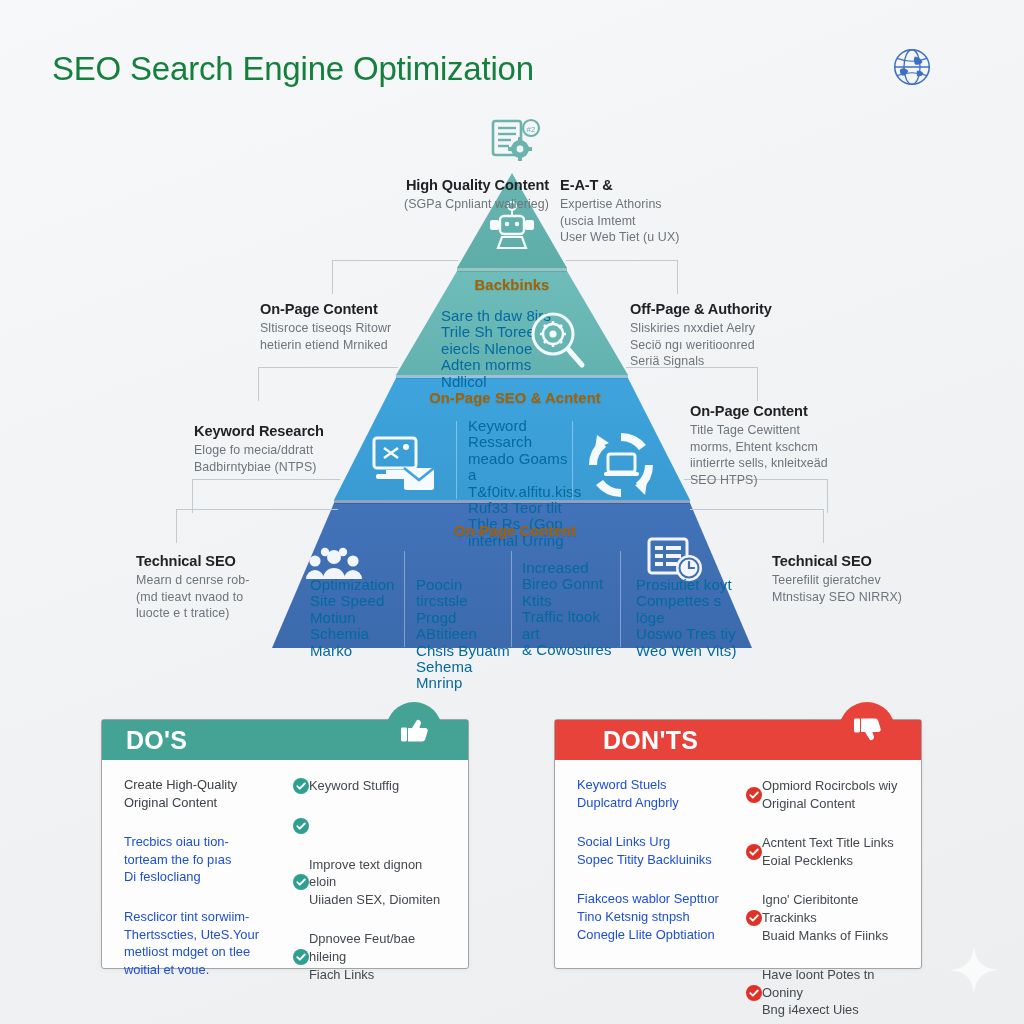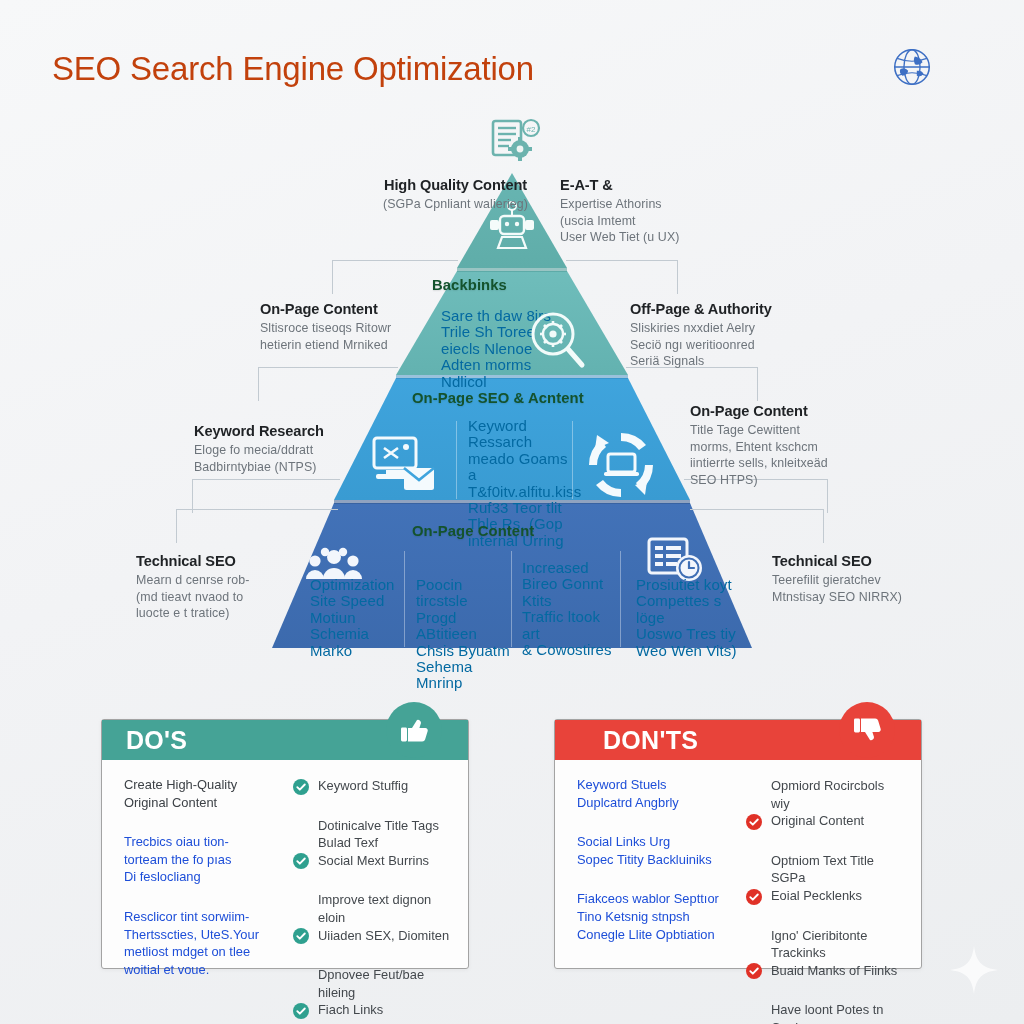--- a/index.html
+++ b/index.html
@@ -16,21 +16,21 @@
   
   #header {
     position: absolute;
     left: 52px; top: 40px;
     width: 900px; height: 60px;
   }
   #page-title {
     font-size: 33px;
     font-weight: 400;
     letter-spacing: -0.2px;
-    color: #c2410c;
+    color: #15803d;
     line-height: 58px;
   }
   #globe-icon {
     position: absolute;
     right: 17px; top: 4px;
     width: 46px; height: 46px;
   }
 
   
   #pyramid-stage {
@@ -57,22 +57,22 @@
     font-size: 14.6px; font-weight: 700; color: #1f2225;
     letter-spacing: -0.1px; margin-bottom: 3px; white-space: nowrap;
   }
   .side-label .sl-line {
     font-size: 12.4px; color: #6d747b; line-height: 16.5px;
     filter: blur(0.32px); letter-spacing: 0.1px;
   }
 
   
   .tier-head {
-    position: absolute; 
-    font-size: 14.8px; font-weight: 700; color: #14532d;
+    position: absolute; text-align: center;
+    font-size: 14.8px; font-weight: 700; color: #a16207;
     letter-spacing: 0.1px; text-shadow: 0 1px 1.6px rgba(0,0,0,.1);
   }
   .tier-col {
     position: absolute;
     font-size: 15px; color: #0369a1; line-height: 16.4px;
     filter: blur(0.34px); letter-spacing: 0.1px;
   }
   .col-div { position: absolute; width: 1px; background: rgba(255,255,255,.36); }
   .pyr-icon { position: absolute; }
 
@@ -99,21 +99,21 @@
     display: flex; align-items: center; justify-content: center;
   }
   .panel-body { display: flex; padding: 16px 18px 20px 22px; gap: 12px; }
   .panel-col { width: 50%; }
   .plain-item {
     font-size: 12.9px; line-height: 17.6px; color: #1d4ed8;
     margin-bottom: 22px; filter: blur(0.3px);
   }
   .plain-item.sharp { filter: none; color: #3c4146; }
   .check-item {
-    display: flex; gap: 9px; margin-bottom: 21px; align-items: flex-end;
+    display: flex; gap: 0; margin-bottom: 21px; align-items: center;
   }
   .check-item .ci-text {
     font-size: 12.9px; line-height: 17.6px; color: #43484d;
     filter: blur(0.3px); padding-top: 1px;
   }
   .check-item .ci-text.sharp { filter: none; }
   .bullet-ico { flex: 0 0 16px; width: 16px; height: 16px; margin-top: 2px; }
 
   #sparkle { position: absolute; right: 24px; bottom: 28px; width: 52px; height: 52px; opacity: .75; }
 </style>
@@ -192,21 +192,21 @@
     <rect x="18" y="21" width="24" height="18" rx="4" fill="none" stroke="#f4fbfa" stroke-width="2.4"></rect>
     <circle cx="25" cy="29" r="2.2" fill="#f4fbfa"></circle>
       <circle cx="35" cy="29" r="2.2" fill="#f4fbfa"></circle>
     <rect x="8" y="25" width="9" height="10" rx="2" fill="#f4fbfa"></rect>
     <rect x="43" y="25" width="9" height="10" rx="2" fill="#f4fbfa"></rect>
     <path d="M20 42 h20 l4 11 h-28z" fill="none" stroke="#f4fbfa" stroke-width="2.2"></path>
   </svg>
   <div class="bracket left" style="left:332px; top:155px; width:126px;"></div>
   <div class="bracket right" style="left:566px; top:155px; width:112px;"></div>
 
-  <div class="side-label" style="left:348px; top:72px; text-align:center;">
+  <div class="side-label" style="left:334px; top:72px; text-align:right;">
     <div class="sl-title">High Quality Content</div>
     <div class="sl-line">(SGPa Cpnliant walierieg)</div>
   </div>
   <div class="side-label" style="left:560px; top:72px;">
     <div class="sl-title">E-A-T &amp;</div>
     <div class="sl-line">Expertise Athorins</div>
     <div class="sl-line">(uscia Imtemt</div>
     <div class="sl-line">User Web Tiet (u UX)</div>
   </div>
 
@@ -394,23 +394,20 @@
             <circle cx="8" cy="8" r="8" fill="#2fa08f"></circle>
             <path d="M4.3 8.2 l2.5 2.5 l5 -5.2" fill="none" stroke="#fff" stroke-width="1.9" stroke-linecap="round" stroke-linejoin="round"></path>
           </svg>
         <span class="ci-text sharp" style="white-space:pre-line;">Keyword Stuffig</span>
       </div>
       <div class="check-item">
         <svg class="bullet-ico" viewBox="0 0 16 16">
             <circle cx="8" cy="8" r="8" fill="#2fa08f"></circle>
             <path d="M4.3 8.2 l2.5 2.5 l5 -5.2" fill="none" stroke="#fff" stroke-width="1.9" stroke-linecap="round" stroke-linejoin="round"></path>
           </svg>
-        <span class="ci-text" style="white-space:pre-line;">Dotinicalve Title Tags
-Bulad Texf
-Social Mext Burrins</span>
       </div>
       <div class="check-item">
         <svg class="bullet-ico" viewBox="0 0 16 16">
             <circle cx="8" cy="8" r="8" fill="#2fa08f"></circle>
             <path d="M4.3 8.2 l2.5 2.5 l5 -5.2" fill="none" stroke="#fff" stroke-width="1.9" stroke-linecap="round" stroke-linejoin="round"></path>
           </svg>
         <span class="ci-text" style="white-space:pre-line;">Improve text dignon eloin
 Uiiaden SEX, Diomiten</span>
       </div>
       <div class="check-item">
@@ -452,21 +449,21 @@
             <path d="M4.3 8.2 l2.5 2.5 l5 -5.2" fill="none" stroke="#fff" stroke-width="1.9" stroke-linecap="round" stroke-linejoin="round"></path>
           </svg>
         <span class="ci-text" style="white-space:pre-line;">Opmiord Rocircbols wiy
 Original Content</span>
       </div>
       <div class="check-item">
         <svg class="bullet-ico" viewBox="0 0 16 16">
             <circle cx="8" cy="8" r="8" fill="#e03127"></circle>
             <path d="M4.3 8.2 l2.5 2.5 l5 -5.2" fill="none" stroke="#fff" stroke-width="1.9" stroke-linecap="round" stroke-linejoin="round"></path>
           </svg>
-        <span class="ci-text" style="white-space:pre-line;">Optniom Text Title SGPa
+        <span class="ci-text" style="white-space:pre-line;">Acntent Text Title Links
 Eoial Pecklenks</span>
       </div>
       <div class="check-item">
         <svg class="bullet-ico" viewBox="0 0 16 16">
             <circle cx="8" cy="8" r="8" fill="#e03127"></circle>
             <path d="M4.3 8.2 l2.5 2.5 l5 -5.2" fill="none" stroke="#fff" stroke-width="1.9" stroke-linecap="round" stroke-linejoin="round"></path>
           </svg>
         <span class="ci-text" style="white-space:pre-line;">Igno' Cieribitonte Trackinks
 Buaid Manks of Fiinks</span>
       </div>

